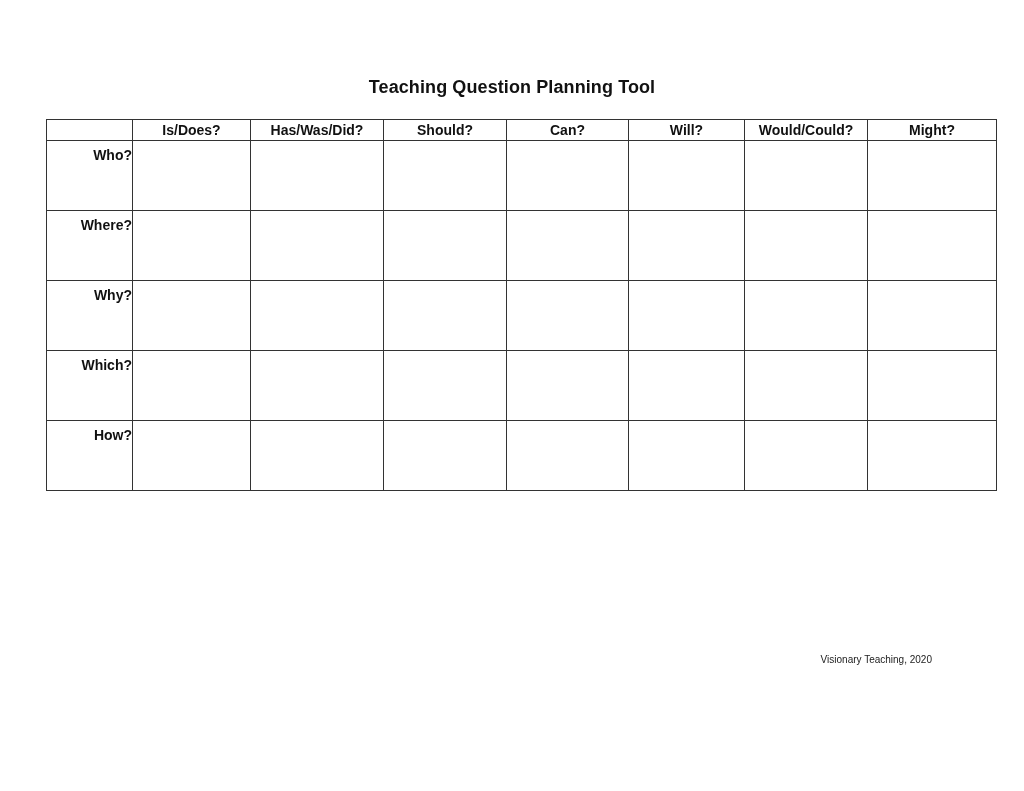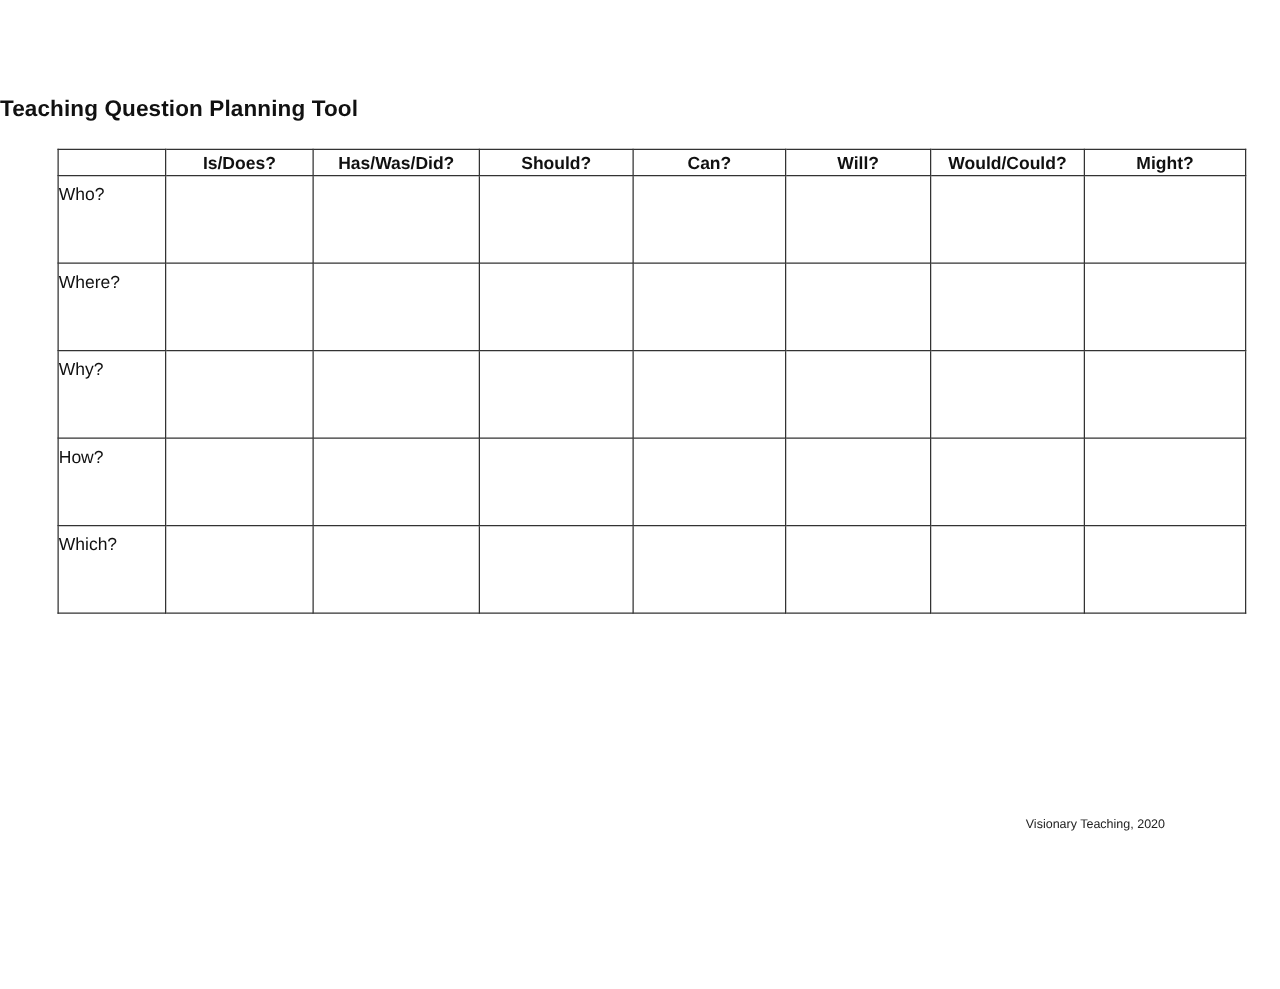--- a/index.html
+++ b/index.html
@@ -2,35 +2,35 @@
 <html><head>
   <meta charset="utf-8">
   <style>
     html, body { margin: 0; padding: 0; background: #ffffff; }
     body {
       width: 1024px; height: 791px; position: relative; overflow: hidden;
       font-family: "Liberation Sans", "DejaVu Sans", sans-serif; color: #111;
     }
     .title {
       position: absolute; left: 0; top: 77px; width: 1024px;
-      font-weight: bold; font-size: 18px; letter-spacing: 0.1px;
+      text-align: center; font-weight: bold; font-size: 18px; letter-spacing: 0.1px;
     }
     table.grid {
       position: absolute; left: 46px; top: 119px;
       border-collapse: collapse; table-layout: fixed;
       width: 950px;
     }
     table.grid th, table.grid td {
       border: 1px solid #333; padding: 0;
     }
     table.grid thead th {
       height: 20px; font-size: 14px; font-weight: bold; text-align: center; vertical-align: middle;
     }
     table.grid tbody th {
-      height: 69px; font-size: 14px; font-weight: normal; text-align: left; vertical-align: top;
+      height: 69px; font-size: 14px; font-weight: bold; text-align: right; vertical-align: top;
       padding-top: 6px; box-sizing: border-box;
     }
     table.grid tbody td { height: 69px; }
     .footer {
       position: absolute; left: 700px; width: 232px; top: 652px;
       text-align: right; font-size: 10px; line-height: 16px; color: #222;
     }
   </style>
 </head>
 <body>
@@ -85,31 +85,31 @@
       <th>Why?</th>
       <td></td>
         <td></td>
         <td></td>
         <td></td>
         <td></td>
         <td></td>
         <td></td>
     </tr>
     <tr>
-      <th>How?</th>
+      <th>Which?</th>
       <td></td>
         <td></td>
         <td></td>
         <td></td>
         <td></td>
         <td></td>
         <td></td>
     </tr>
     <tr>
-      <th>Which?</th>
+      <th>How?</th>
       <td></td>
         <td></td>
         <td></td>
         <td></td>
         <td></td>
         <td></td>
         <td></td>
     </tr>
   </tbody>
 </table>

